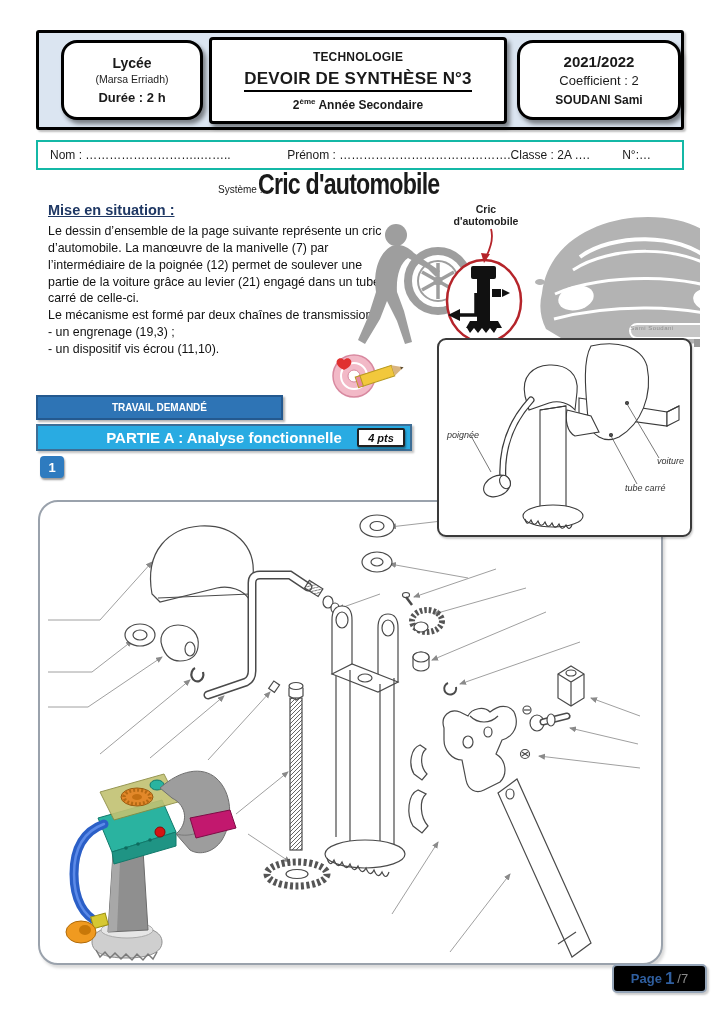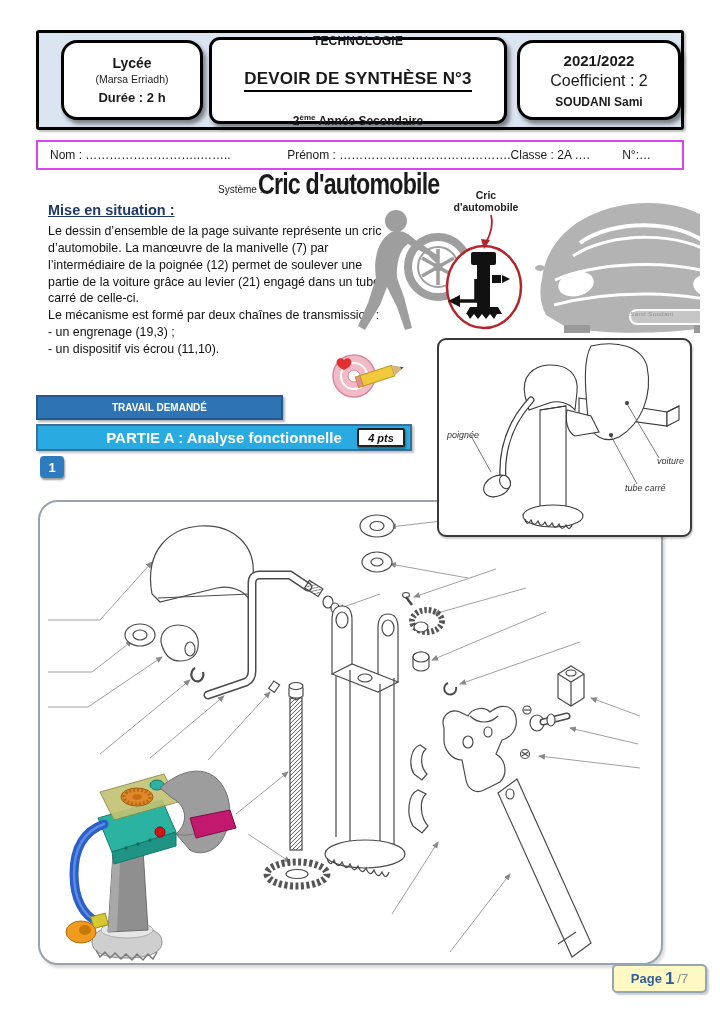--- a/index.html
+++ b/index.html
@@ -6,35 +6,35 @@
   html,body { background:#fff; }
   body { font-family:"Liberation Sans", sans-serif; color:#1a1a1a; }
   #page { position:relative; width:720px; height:1017px; background:#fff; overflow:hidden; }
 
   
   .header-box { position:absolute; left:36px; top:30px; width:648px; height:100px;
     background:#dbe5f1; border:3px solid #000; border-radius:3px; box-shadow:2px 2px 2px rgba(0,0,0,.25); }
   .hcard { position:absolute; background:#fff; border:3px solid #000; border-radius:16px;
     box-shadow:3px 4px 4px rgba(0,0,0,.45); display:flex; flex-direction:column; align-items:center; justify-content:center; text-align:center; }
   .hcard1 { left:22px; top:7px; width:142px; height:80px; gap:2px; }
-  .hcard2 { left:170px; top:4px; width:298px; height:87px; border-radius:11px; gap:21px; }
+  .hcard2 { left:170px; top:4px; width:298px; height:87px; border-radius:4px; gap:5px; }
   .hcard3 { left:478px; top:7px; width:164px; height:80px; gap:3px; }
   .h-school { font-weight:bold; font-size:14px; }
   .h-school-sub { font-size:10.5px; color:#222; }
   .h-duree { font-weight:bold; font-size:13px; margin-top:3px; }
   .h-subject { font-weight:bold; font-size:12px; letter-spacing:.2px; }
   .h-title { font-weight:bold; font-size:17px; border-bottom:2.5px solid #000; padding-bottom:1px; letter-spacing:.2px; }
   .h-level { font-size:12px; font-weight:600; }
   .h-level sup { font-size:8px; }
   .h-year { font-weight:bold; font-size:15px; }
-  .h-coef { font-size:16px; }
+  .h-coef { font-size:13px; }
   .h-teacher { font-weight:bold; font-size:12px; margin-top:2px; }
 
   
-  .id-row { position:absolute; left:36px; top:140px; width:648px; height:27px; border:2px solid #d946ef;
+  .id-row { position:absolute; left:36px; top:140px; width:648px; height:27px; border:2px solid #14b8a6;
     display:flex; align-items:center; font-size:12px; padding:13px 12px; white-space:nowrap; }
   .id-nom { width:238px; } .id-prenom { flex:1; } .id-classe { width:112px; } .id-num { width:48px; }
 
   
   .sys-label { position:absolute; left:218px; top:184px; font-size:10px; font-weight:normal; }
   .sys-name { position:absolute; left:258px; top:168px; font-size:29px; font-weight:bold;
     transform:scaleX(.8); transform-origin:left; letter-spacing:-1px; }
 
   
   .mise-head { position:absolute; left:48px; top:202px; font-size:14.5px; font-weight:bold;
@@ -64,30 +64,30 @@
   
   .exploded-box { position:absolute; left:38px; top:500px; width:625px; height:465px; background:#fff;
     border:2px solid #9aa2ac; border-radius:20px; box-shadow:2px 3px 3px rgba(0,0,0,.15); z-index:1; }
   .inset-box { position:absolute; left:437px; top:338px; width:255px; height:199px; background:#fff;
     border:2px solid #3a3a3a; border-radius:9px; z-index:5; box-shadow:1px 2px 2px rgba(0,0,0,.2); }
   .inset-label { position:absolute; font-size:9px; font-style:italic; color:#333; white-space:nowrap; }
   .lbl-poignee { left:8px; top:90px; }
   .lbl-voiture { left:218px; top:116px; }
   .lbl-tube { left:186px; top:143px; }
 
-  .illu-wrap { position:absolute; left:350px; top:183px; width:350px; height:150px; z-index:2; }
+  .illu-wrap { position:absolute; left:350px; top:197px; width:350px; height:150px; z-index:2; }
   .callout { position:absolute; left:96px; top:6px; width:80px; text-align:center; font-size:10.5px;
     font-weight:bold; color:#222; line-height:1.15; }
   .watermark { position:absolute; left:242px; top:128px; width:120px; text-align:center;
     font-size:6px; color:#8e8e8e; letter-spacing:.5px; }
 
   .clipart { position:absolute; left:328px; top:346px; width:78px; height:56px; z-index:3; }
 
   
-  .page-box { position:absolute; left:612px; top:964px; width:95px; height:29px; background:#fef9c3;
+  .page-box { position:absolute; left:612px; top:964px; width:95px; height:29px; background:#000000;
     border:2px solid #95a5b8; border-radius:5px; z-index:6; box-shadow:2px 2px 2px rgba(0,0,0,.2);
     display:flex; align-items:center; justify-content:center; gap:3px; }
   .pg-word { color:#2f5e9e; font-weight:bold; font-size:13px; }
   .pg-num { color:#2f5e9e; font-weight:bold; font-size:17px; }
   .pg-total { color:#8a8a8a; font-size:13px; }
 
   svg { display:block; }
 </style>
 </head>
 <body>

